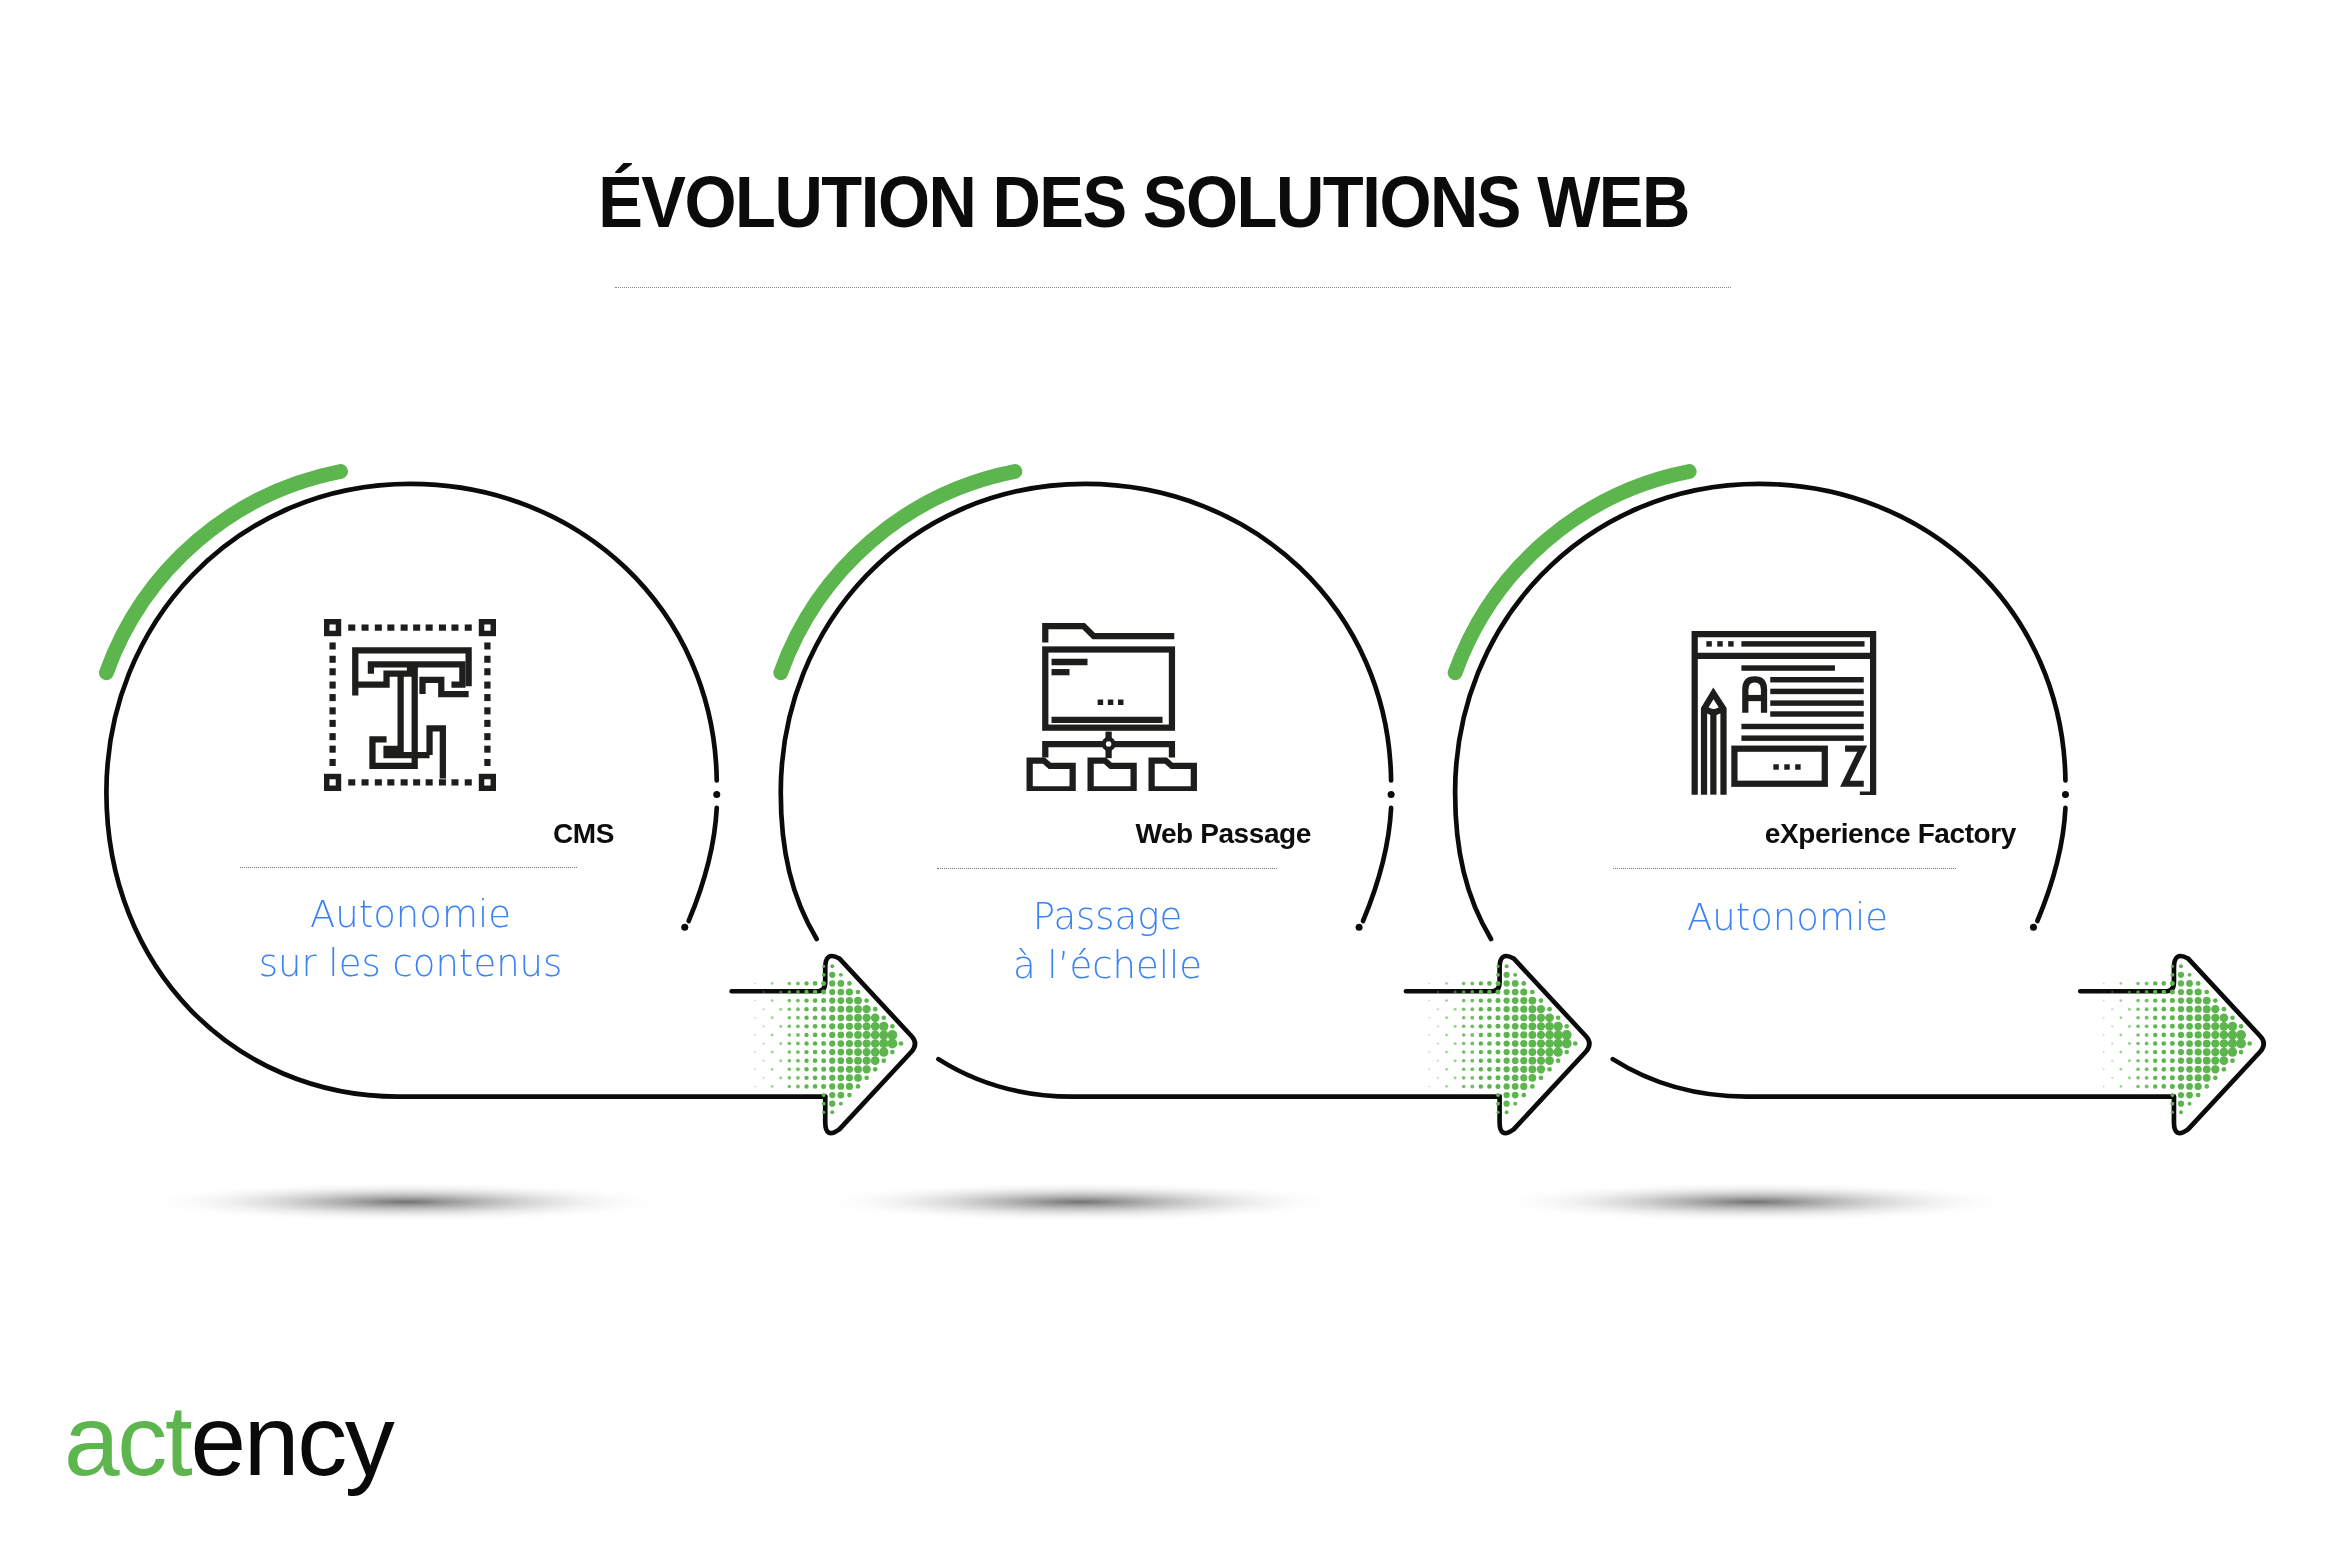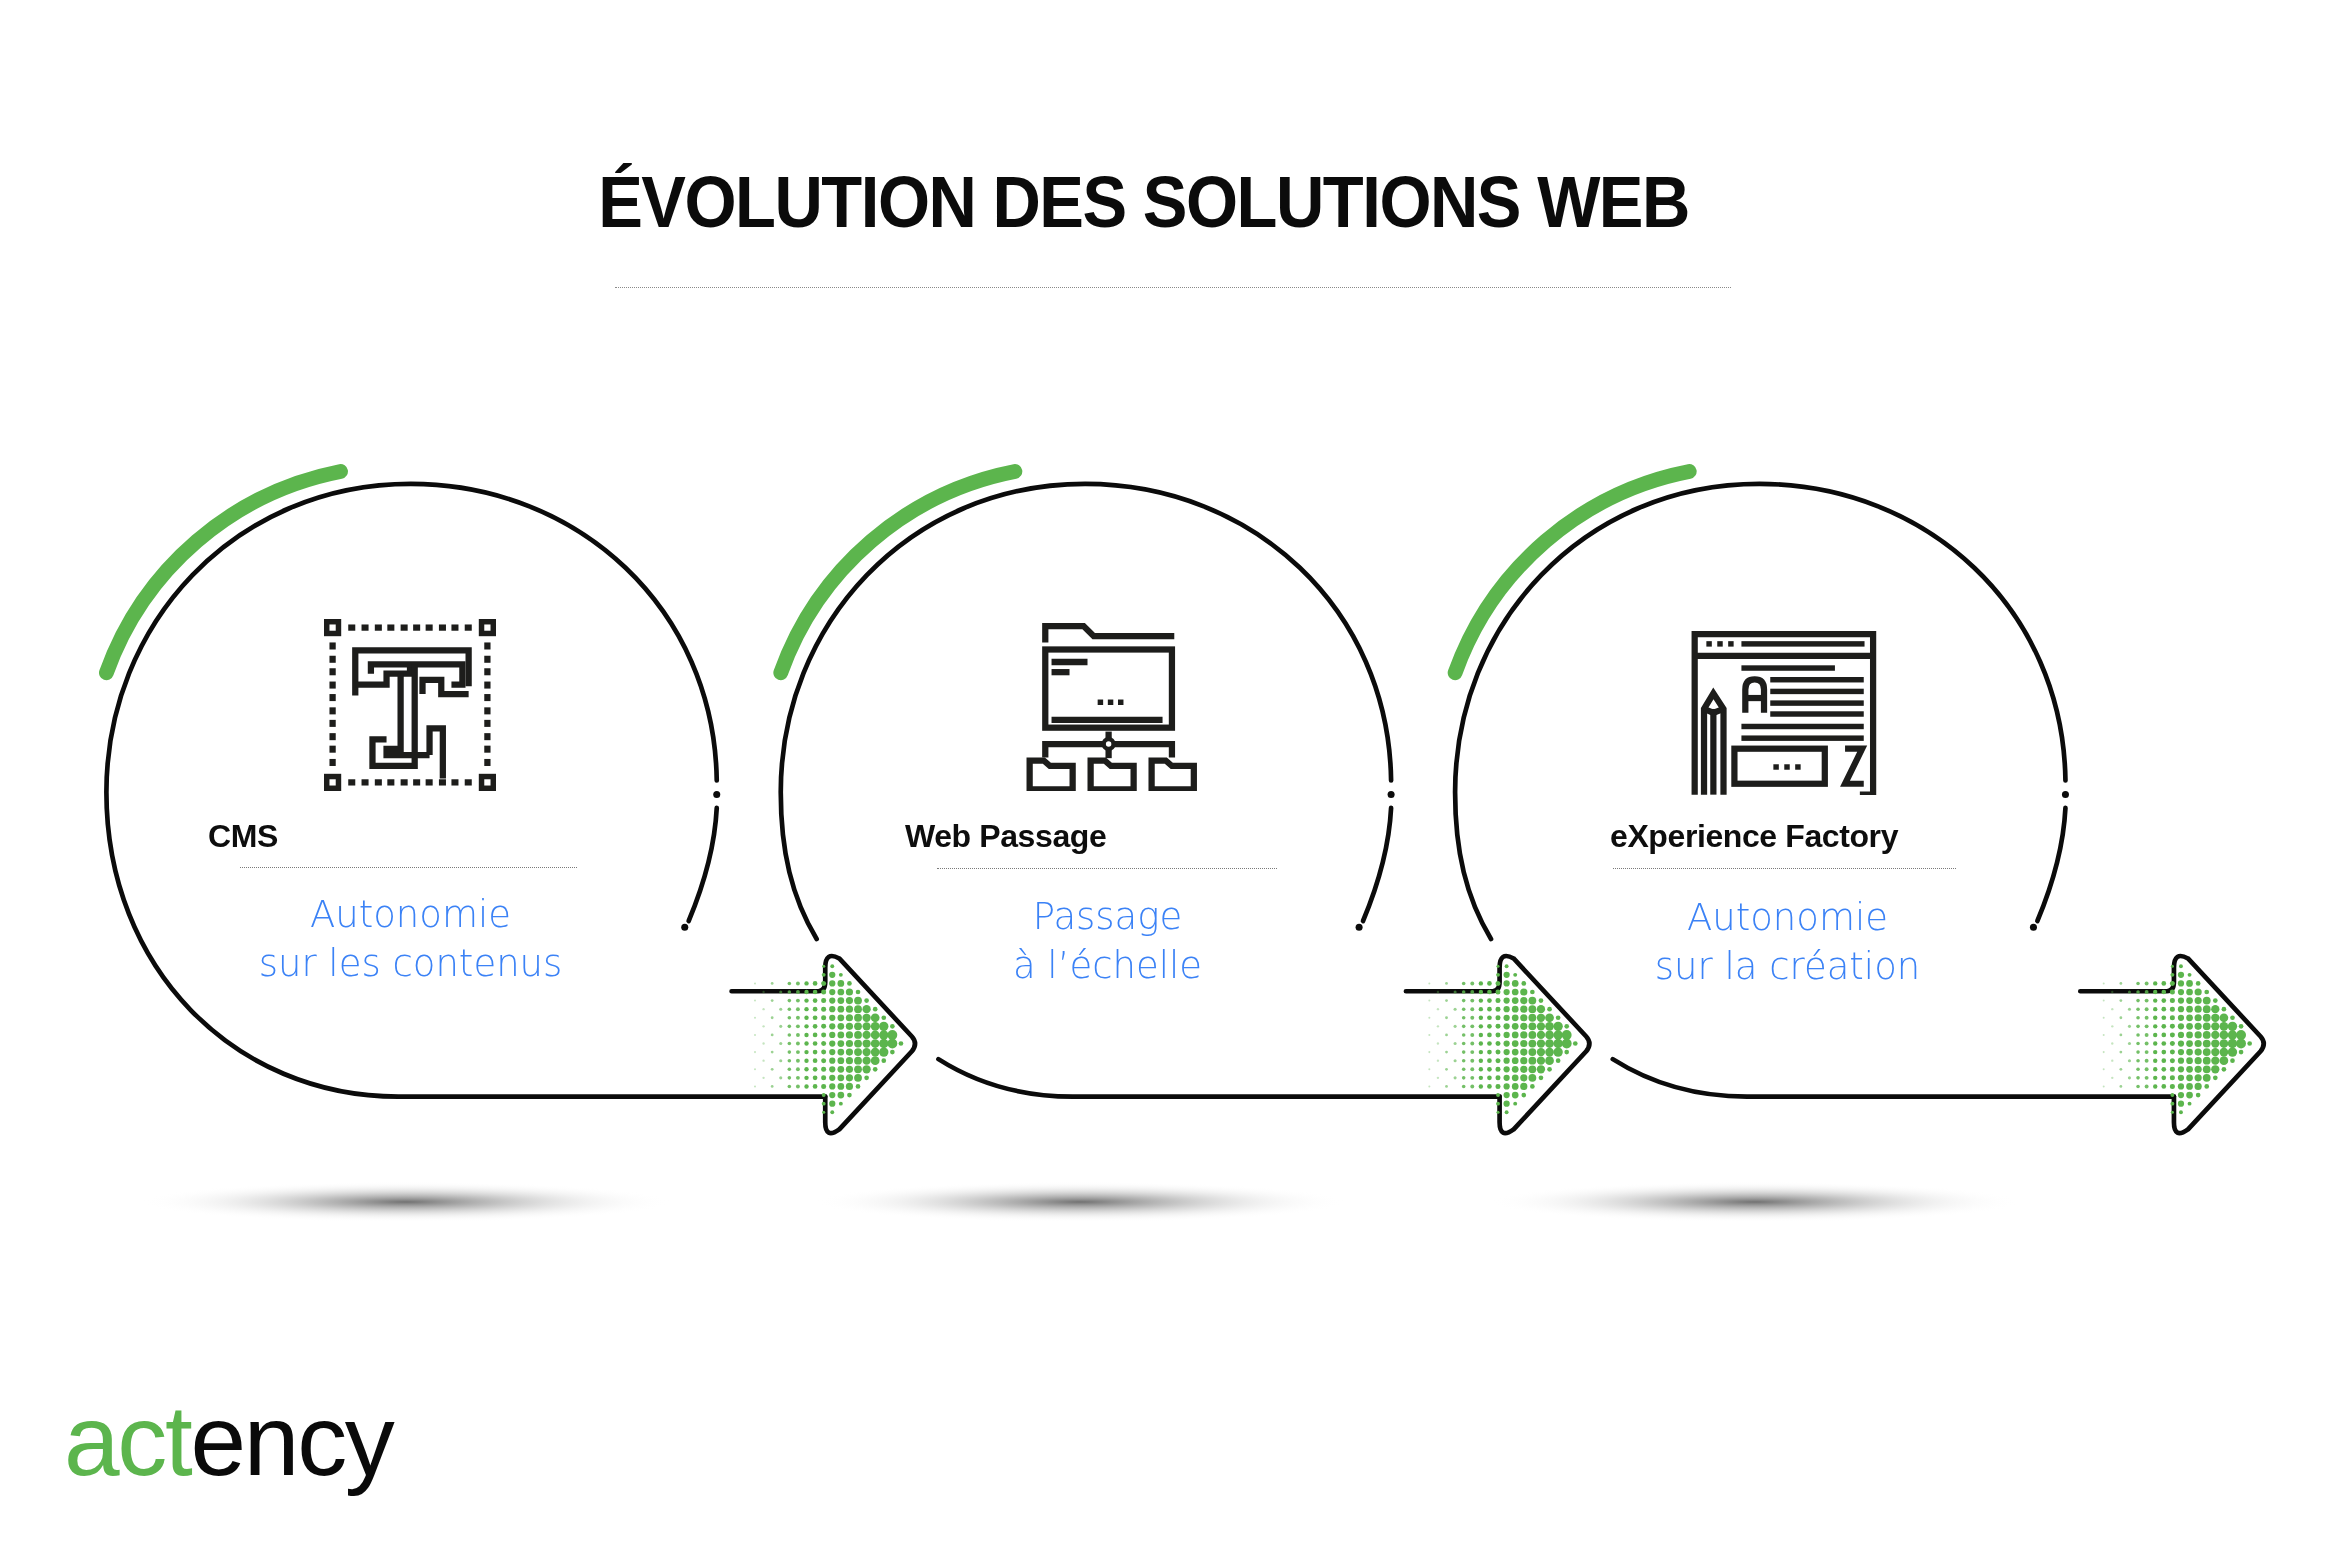--- a/index.html
+++ b/index.html
@@ -10,22 +10,22 @@
     font-family: "Liberation Sans", sans-serif; font-weight: 700; font-size: 72px;
     letter-spacing: -1.6px; transform: scaleX(0.93); transform-origin: 1144px 0;
     color: #0b0b0b; line-height: 1;
   }
   #title-divider {
     position: absolute; left: 615px; top: 287px; width: 1116px; height: 0;
     border-top: 1.6px dotted #8a8a8a;
   }
   svg#diagram { position: absolute; left: 0; top: 0; width: 2342px; height: 1561px; }
   .stage-label {
-    position: absolute; width: 406px; text-align: left;
-    font-family: "Liberation Sans", sans-serif; font-weight: 700; font-size: 32px;
+    position: absolute; width: 406px; text-align: right;
+    font-family: "Liberation Sans", sans-serif; font-weight: 700; font-size: 28px;
     line-height: 1; color: #0d0d0d; letter-spacing: -0.4px;
   }
   .stage-divider {
     position: absolute; height: 0; border-top: 1.6px dotted #7a7a7a;
   }
   .stage-desc {
     position: absolute; width: 437px; text-align: center;
     font-family: "DejaVu Sans", sans-serif; font-weight: 200; font-size: 37px;
     line-height: 49px; color: #3b82f6;
   }
@@ -430,17 +430,16 @@
 <div class="stage-divider" style="left:937px;top:868px;width:340px;"></div>
 <div class="stage-desc" style="left:889px;top:892px;">
   <span>Passage</span>
   <span>à l’échelle</span>
 </div>
 
 <div class="stage-label" style="left:1610px;top:820px;">eXperience Factory</div>
 <div class="stage-divider" style="left:1613px;top:868px;width:343px;"></div>
 <div class="stage-desc" style="left:1569px;top:893px;">
   <span>Autonomie</span>
-  <span>sur la création</span>
 </div>
 
 <div id="logo"><span class="g">act</span><span class="b">ency</span></div>
 
 
 </body></html>

